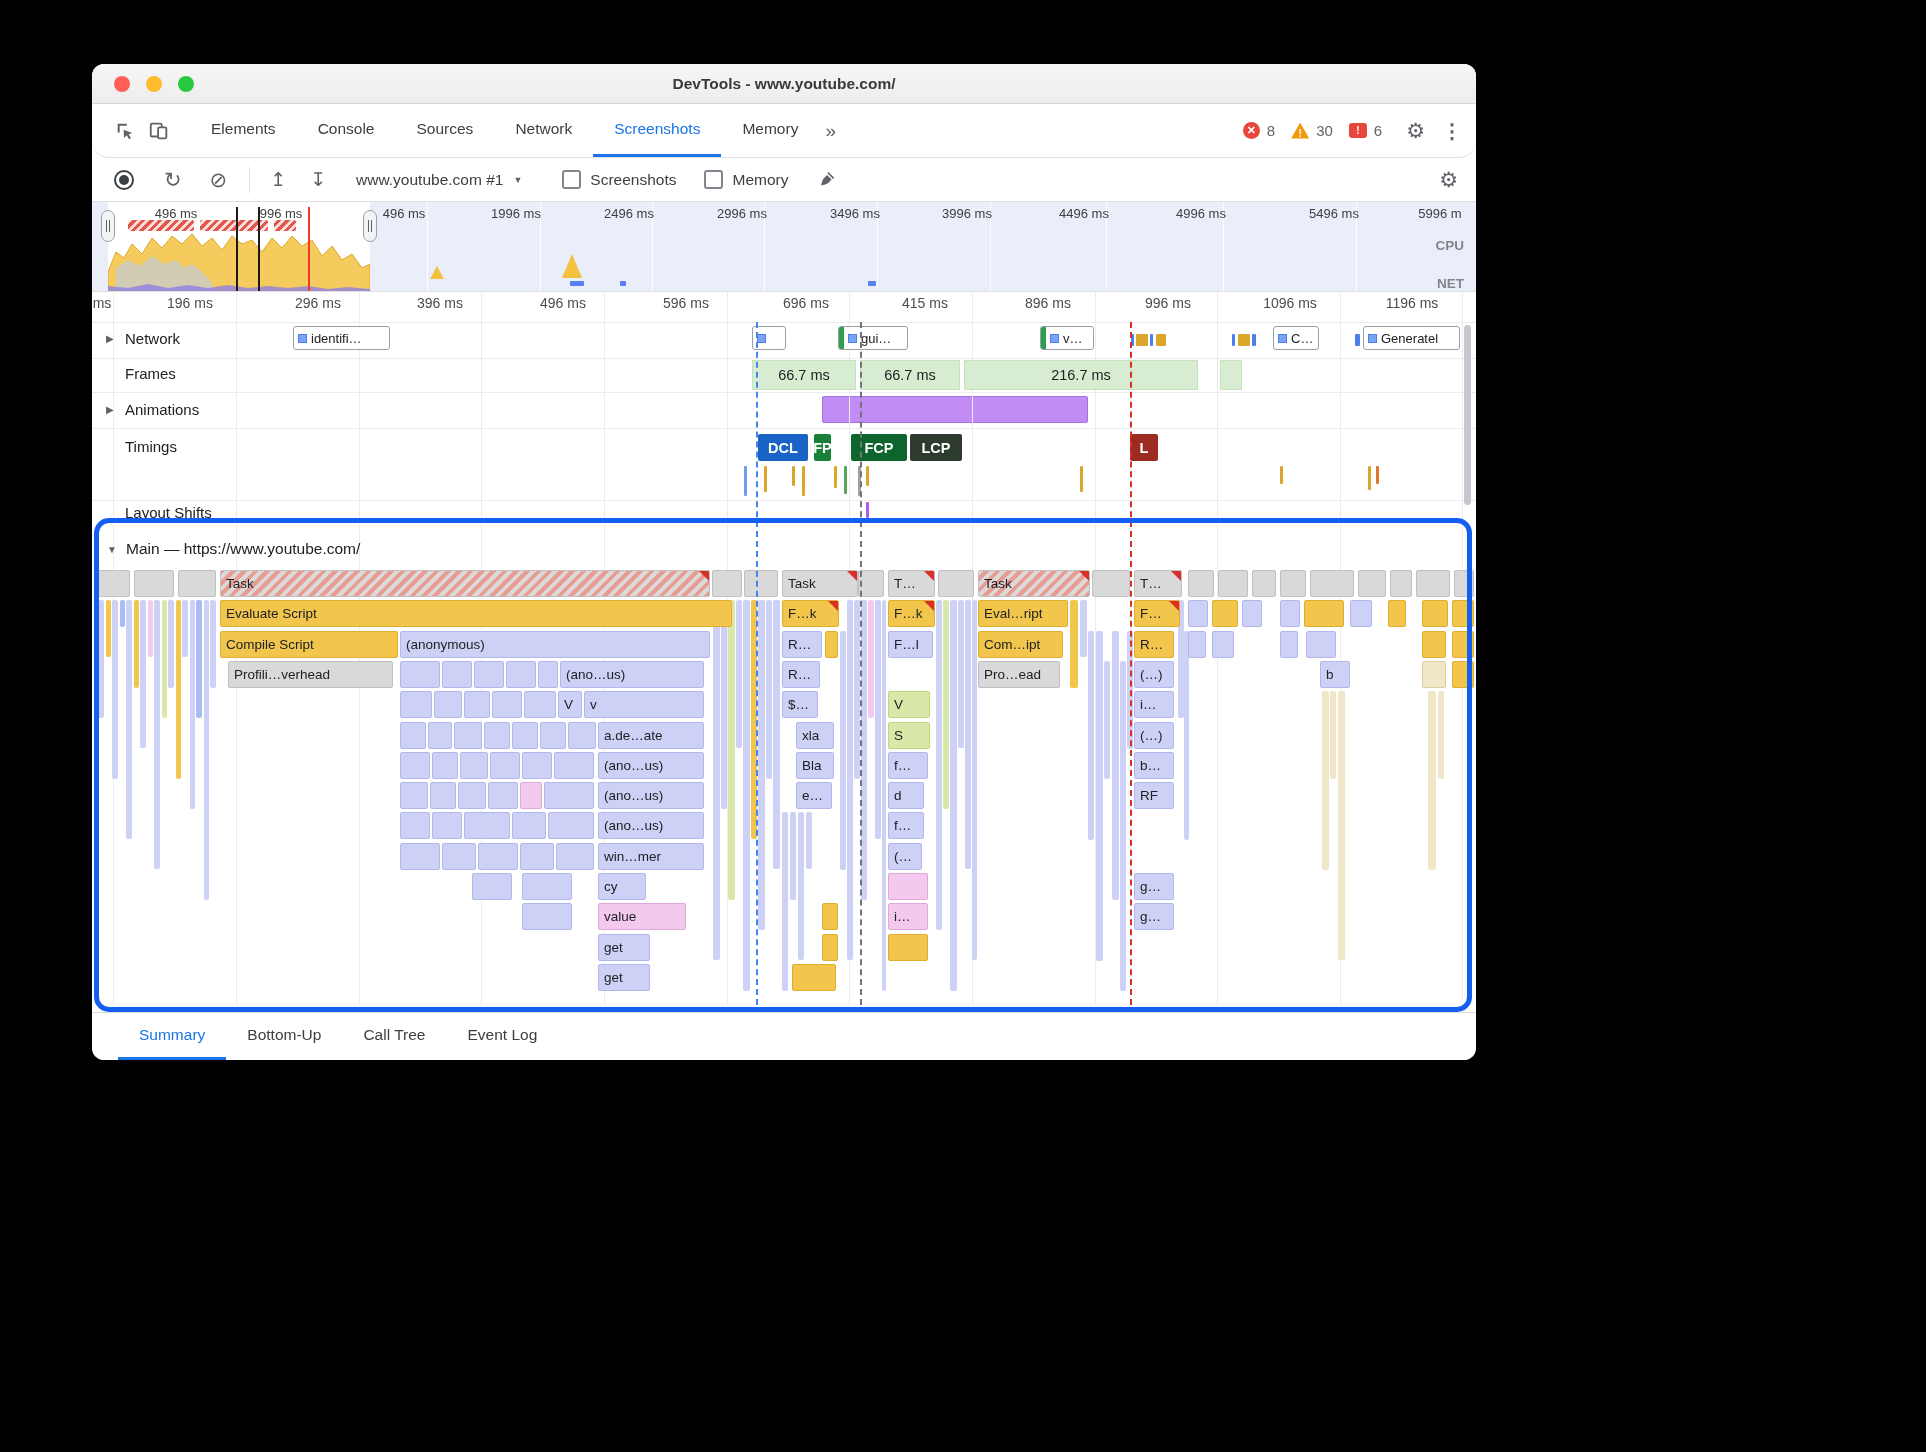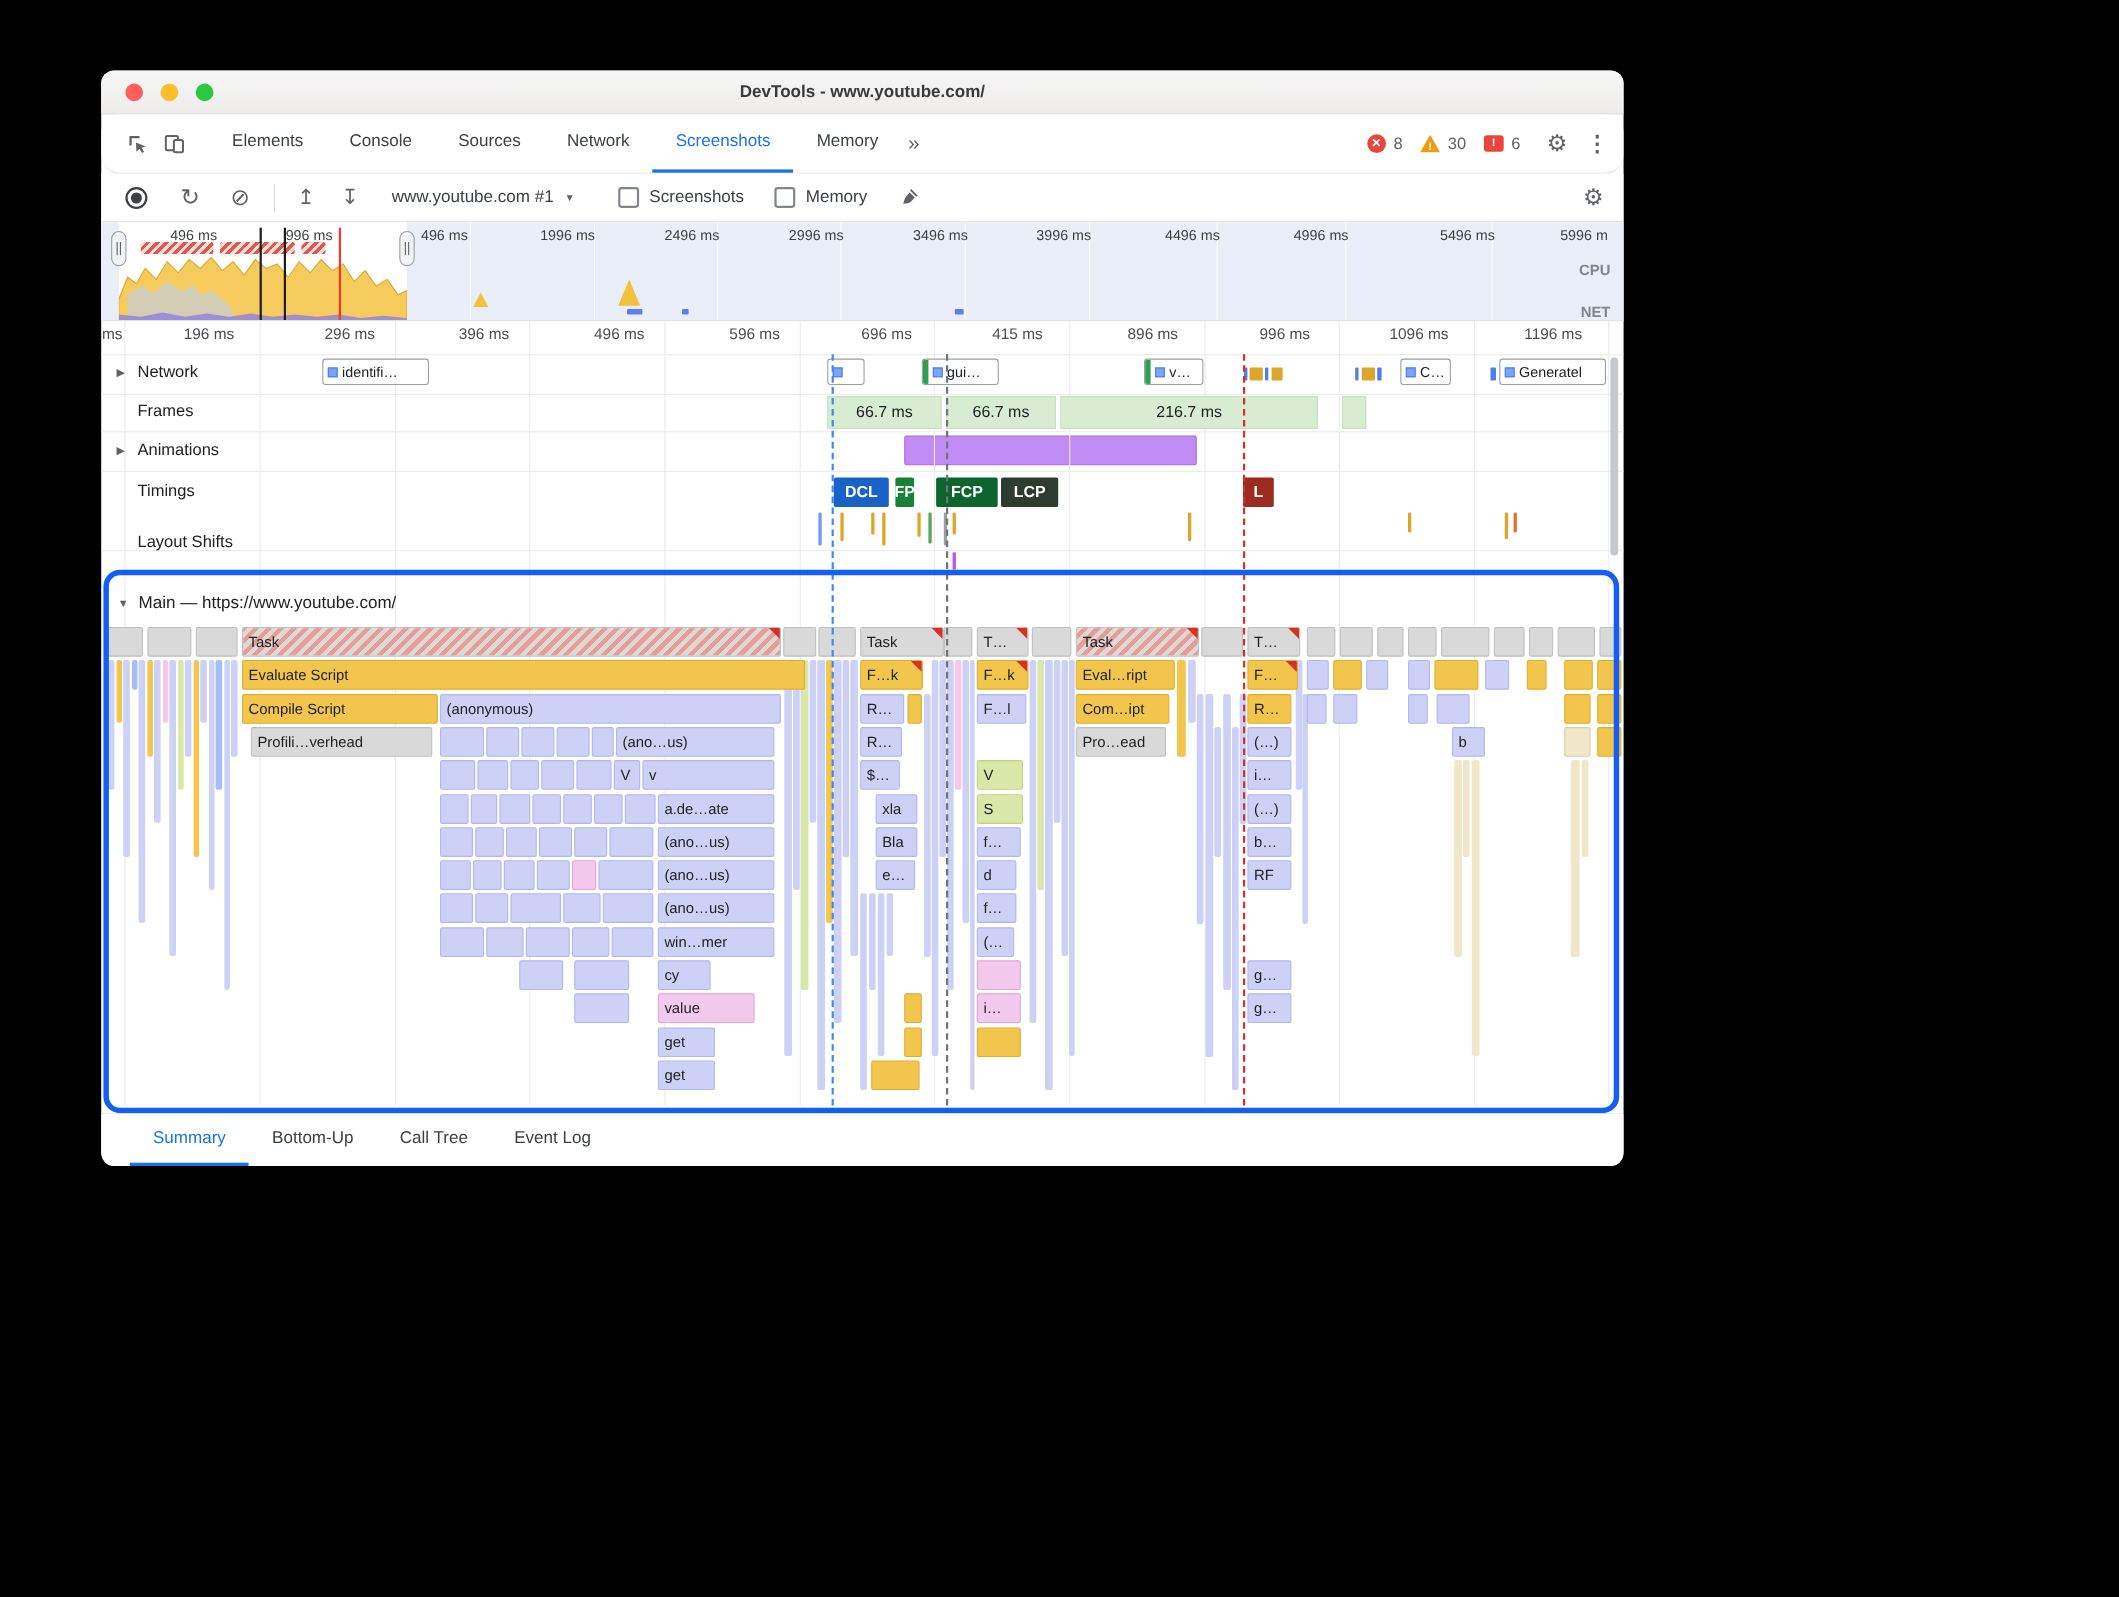--- a/index.html
+++ b/index.html
@@ -521,21 +521,21 @@
   <div class="row-label" style="top:301px">
     <span>Frames</span>
   </div>
   <div class="row-label" style="top:337px">
     <span class="disc">▶</span>
     <span>Animations</span>
   </div>
   <div class="row-label" style="top:374px">
     <span>Timings</span>
   </div>
-  <div class="row-label" style="top:420px">
+  <div class="row-label" style="top:440px">
     <span>Layout Shifts</span>
   </div>
 
   <div class="animbar"></div>
   <div class="scrollthumb"></div>
 
   <div class="main-header">
     <span class="disc" style="top:4px">▼</span>
     <span>Main — https://www.youtube.com/</span>
   </div>

